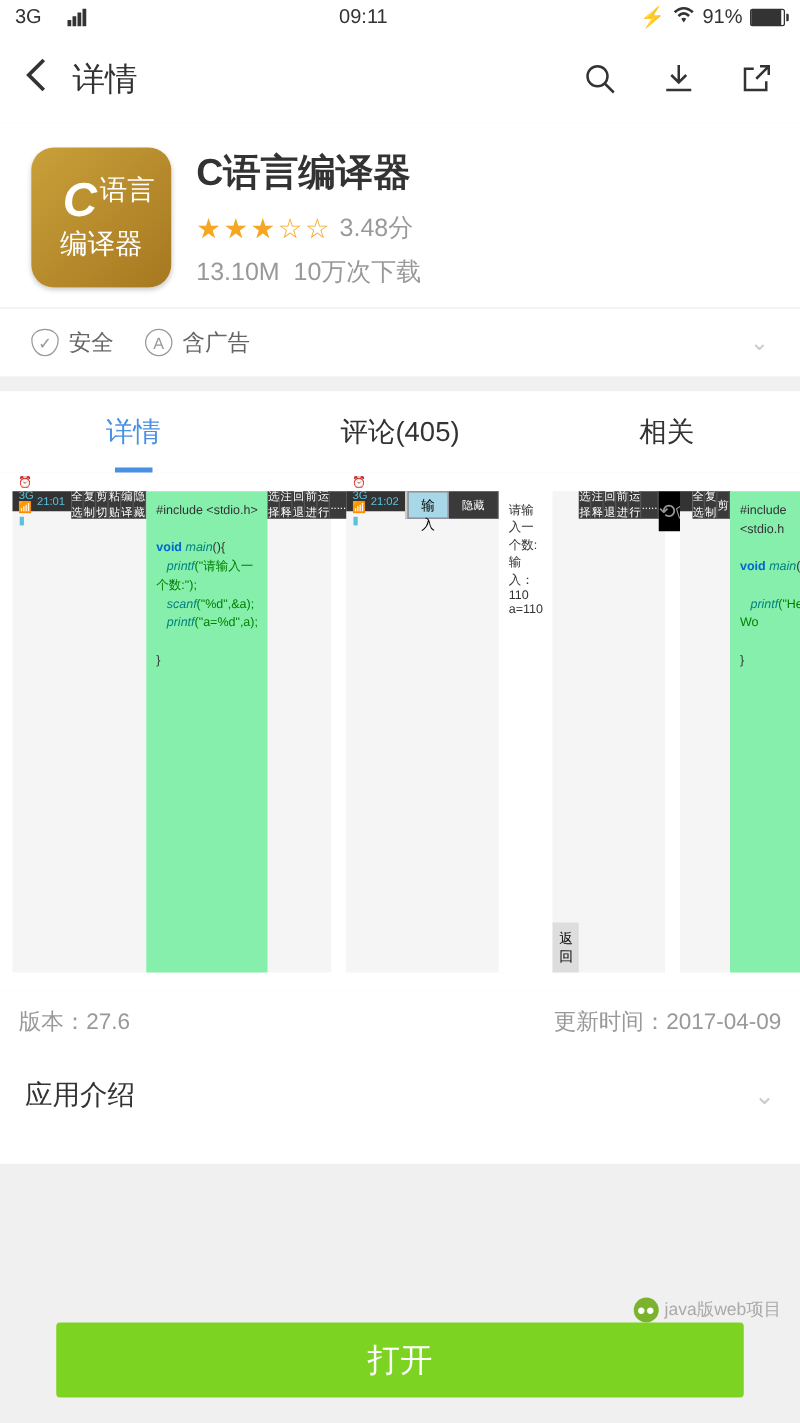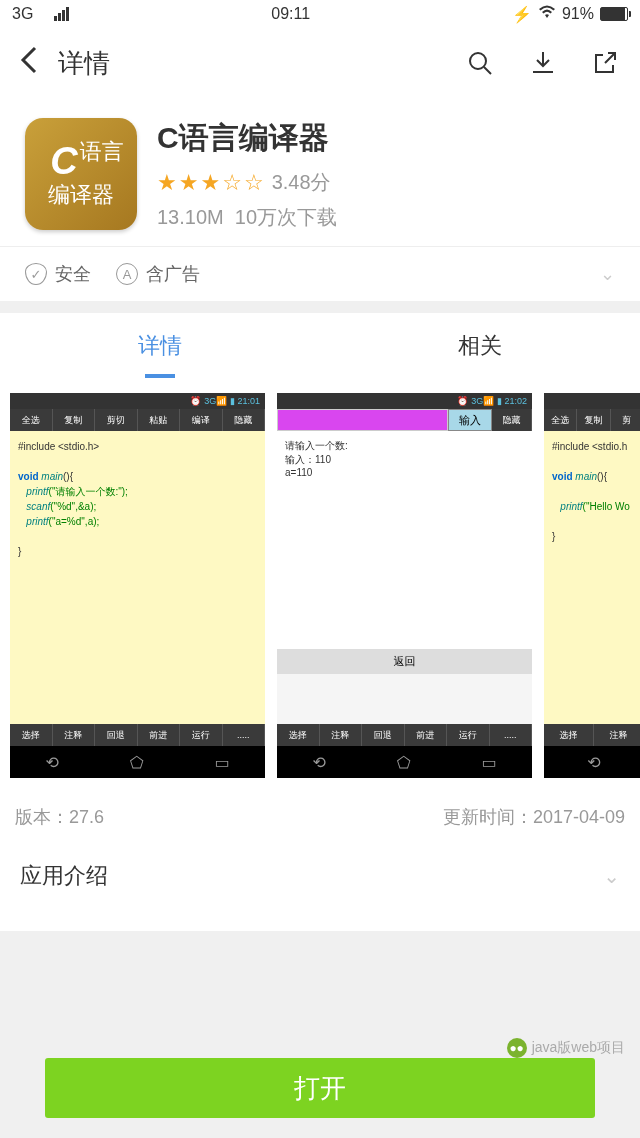--- a/index.html
+++ b/index.html
@@ -33,25 +33,25 @@
 .safety-row{background:#fff;padding:15px 25px;display:flex;align-items:center;justify-content:space-between;border-top:1px solid #eee}
 .safety-left{display:flex;align-items:center;gap:25px}
 .safety-item{display:flex;align-items:center;gap:8px;color:#666;font-size:18px}
 .safety-icon{width:22px;height:22px;border:1.5px solid #999;border-radius:3px;display:flex;align-items:center;justify-content:center;font-size:13px;color:#999}
 .shield-icon{border-radius:50% 50% 50% 50% / 40% 40% 60% 60%}
 .tabs{background:#fff;display:flex;margin-top:12px;height:65px}
 .tab{flex:1;display:flex;align-items:center;justify-content:center;font-size:22px;color:#333;position:relative}
 .tab.active{color:#4a90e2}
 .tab.active::after{content:"";position:absolute;bottom:0;left:50%;transform:translateX(-50%);width:30px;height:4px;background:#4a90e2}
 .screenshots{background:#fff;padding:15px 0 15px 10px;display:flex;gap:12px;overflow:hidden}
-.screenshot{width:255px;height:385px;background:#f5f5f5;flex-shrink:0;position:relative;display:flex;flex-direction:column}
+.screenshot{width:255px;height:385px;background:#f5f5f5;flex-shrink:0;position:relative;display:flex;}
 .ss-status{height:16px;background:#333;display:flex;justify-content:flex-end;align-items:center;padding:0 5px;color:#5bc0de;font-size:9px}
 .ss-toolbar{height:22px;background:#3a3a3a;display:flex}
 .ss-tool{flex:1;color:#fff;font-size:9px;display:flex;align-items:center;justify-content:center;border-right:1px solid #555}
-.ss-body{flex:1;background:#fef9c3;padding:8px;font-size:10px;font-family:monospace;color:#333}
+.ss-body{flex:1;background:#86efac;padding:8px;font-size:10px;font-family:monospace;color:#333}
 .ss-code{line-height:1.5}
 .kw-blue{color:#0066cc;font-weight:bold}
 .kw-teal{color:#008080;font-style:italic}
 .kw-green{color:#008000}
 .ss-input-row{display:flex;background:#d946ef}
 .ss-input-box{flex:1;border:1px solid #ccc;height:22px}
 .ss-input-btn{background:#a8d8e8;padding:3px 10px;font-size:11px;border:1px solid #888}
 .ss-return{background:#ddd;text-align:center;padding:5px;font-size:11px;margin-top:auto}
 .ss-bottom-toolbar{height:22px;background:#3a3a3a;display:flex}
 .ss-nav{height:32px;background:#000;display:flex;justify-content:space-around;align-items:center;color:#999}
@@ -156,20 +156,21 @@
     <div class="safety-item">
       <span class="safety-icon" style="border-radius:50%">A</span>
       <span>含广告</span>
     </div>
   </div>
   <span style="color:#ccc;font-size:18px">⌄</span>
 </div>
 
 <div class="tabs">
   <div class="tab active">详情</div>
+  <div class="tab">评论(405)</div>
   <div class="tab">相关</div>
 </div>
 
 <div class="screenshots">
   <div class="screenshot">
     <div class="ss-status"><span>⏰ 3G📶 ▮</span>&nbsp;<span>21:01</span></div>
     <div class="ss-toolbar">
       <div class="ss-tool">全选</div>
         <div class="ss-tool">复制</div>
         <div class="ss-tool">剪切</div>

